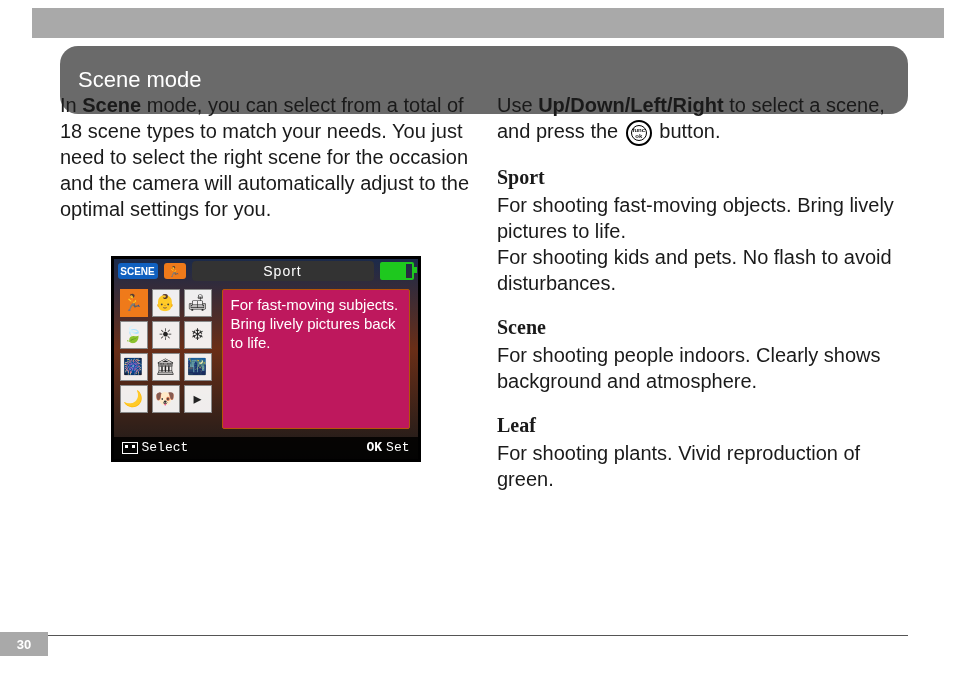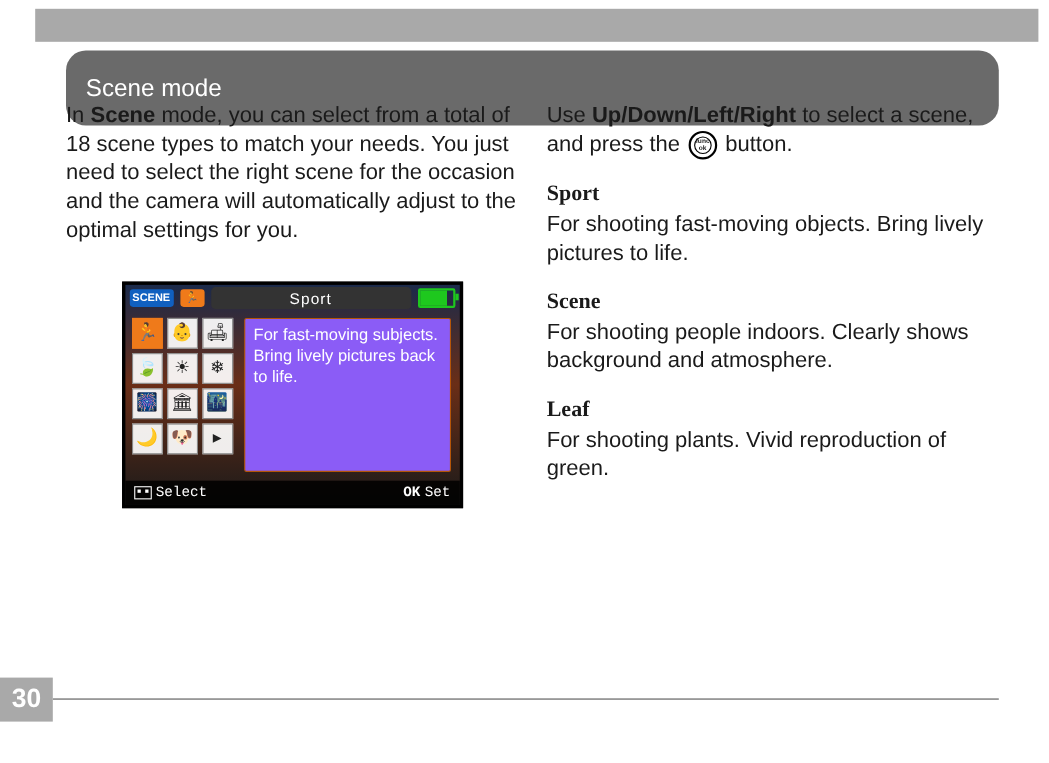--- a/index.html
+++ b/index.html
@@ -27,23 +27,23 @@
   .col{flex:1 1 0;min-width:0;}
   .col p{margin:0;}
   .para-gap{height:20px;}
   .b{font-weight:700;}
   
   .scene-h{font-weight:700;font-family:Georgia,"Times New Roman",serif;
            font-size:20px;margin-top:18px;margin-bottom:2px;}
   .scene-h:first-child{margin-top:20px;}
 
   
-  .page-num{position:absolute;left:0;bottom:38px;width:48px;height:40px;
+  .page-num{position:absolute;left:0;bottom:38px;width:48px;height:24px;
             background:var(--grey-bar);color:#fff;display:flex;
-            align-items:center;justify-content:center;font-size:24px;
+            align-items:center;justify-content:center;font-size:13px;
             font-weight:700;}
   .bottom-rule{position:absolute;left:48px;right:46px;bottom:58px;height:1px;
                background:#555;}
 
   
   .lcd-wrap{margin:14px auto 0 auto;width:310px;}
   .lcd{border:3px solid #000;background:#000;position:relative;
        width:304px;height:200px;font-family:Arial,Helvetica,sans-serif;}
   .lcd-bg{position:absolute;inset:0;
           background:linear-gradient(#1b2a4a 0%,#6a2e17 45%,#1a1a1a 100%);}
@@ -64,21 +64,21 @@
   
   .grid{position:absolute;left:6px;top:30px;width:96px;
         display:grid;grid-template-columns:repeat(3,28px);
         grid-auto-rows:28px;gap:4px;}
   .ico{background:rgba(255,255,255,.92);border:1px solid #888;
        display:flex;align-items:center;justify-content:center;
        font-size:16px;color:#222;}
   .ico.sel{background:#ef7a1a;color:#fff;border-color:#ef7a1a;}
   
   .desc{position:absolute;left:108px;right:8px;top:30px;bottom:30px;
-        background:#8b5cf6;border:1px solid #b45508;border-radius:2px;
+        background:#be185d;border:1px solid #b45508;border-radius:2px;
         color:#fff;font-size:15px;line-height:1.25;padding:6px 8px;}
   
   .lcd-bot{position:absolute;left:0;right:0;bottom:0;height:22px;
            background:rgba(0,0,0,.85);color:#fff;font-size:13px;
            display:flex;align-items:center;justify-content:space-between;
            padding:0 8px;}
   .lcd-bot .kb{display:inline-flex;align-items:center;gap:4px;font-family:Liberation Mono, monospace;}
   .kb-icon{display:inline-block;width:14px;height:10px;border:1px solid #fff;
            position:relative;}
   .kb-icon::before{content:"";position:absolute;left:2px;top:2px;width:3px;height:3px;background:#fff;}
@@ -159,20 +159,21 @@
       <p>
         <span>Use </span><span class="b">Up/Down/Left/Right</span><span> to select a scene, and press the </span><span class="func-btn">
             <span>func
 ok</span>
           </span><span> button.</span>
       </p>
 
       <div class="scene-h">Sport</div>
       <p>For shooting fast-moving objects.  Bring lively pictures to life.</p>
 
+      <p>For shooting kids and pets.  No flash to avoid disturbances.</p>
 
       <div class="scene-h">Scene</div>
       <p>For shooting people indoors.  Clearly shows background and atmosphere.</p>
 
       <div class="scene-h">Leaf</div>
       <p>For shooting plants.  Vivid reproduction of green.</p>
     </div>
 
   </div>
 

